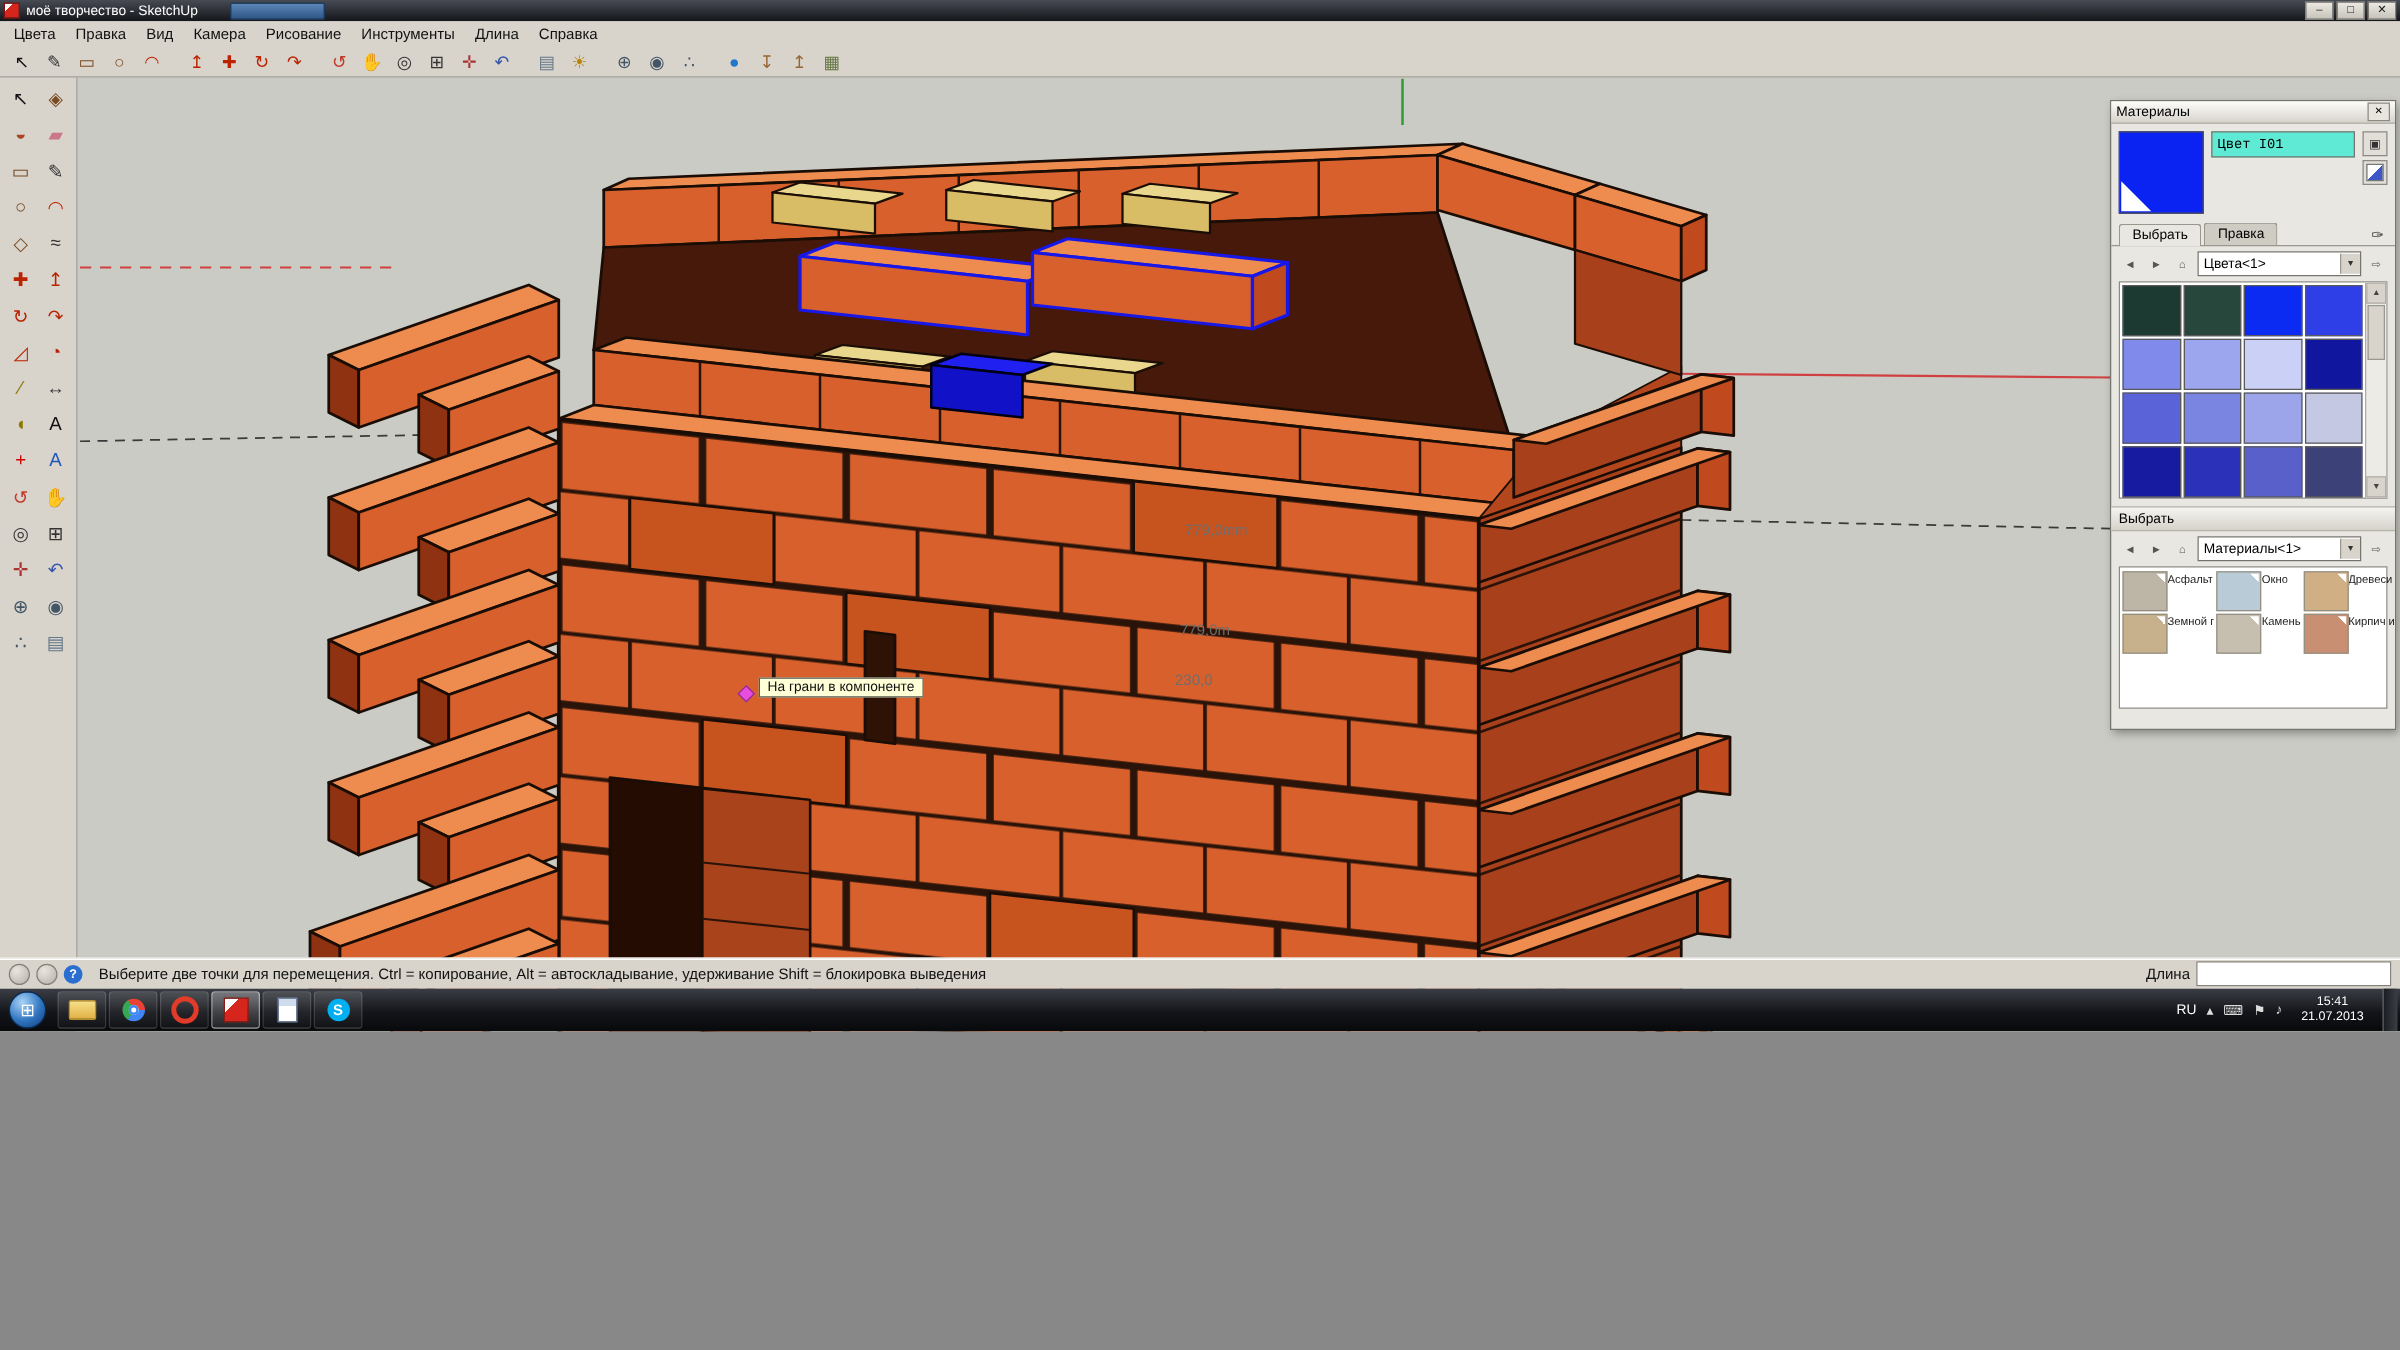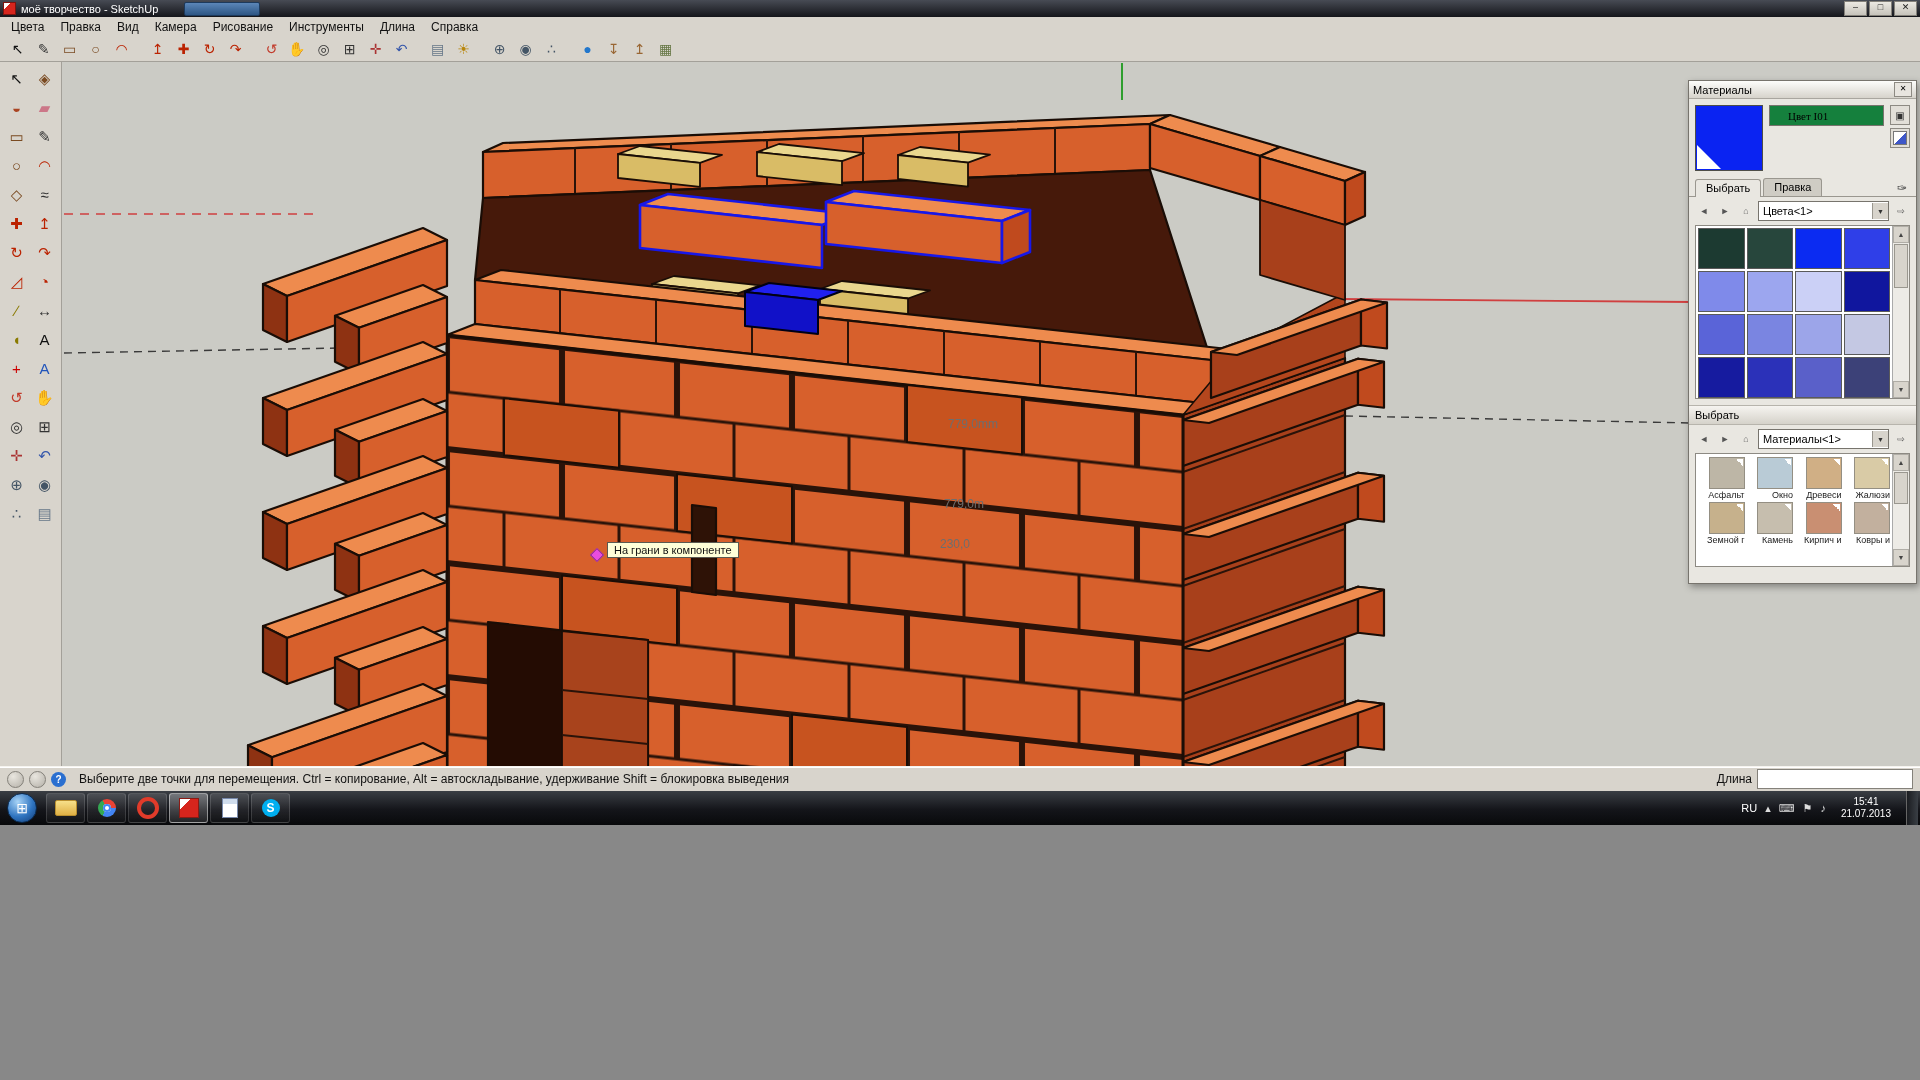--- a/index.html
+++ b/index.html
@@ -33,21 +33,21 @@
   .tooltip{position:absolute;left:546px;top:481px;background:#FFFFD8;border:1px solid #5a5a52;font-size:11px;padding:1px 6px;color:#111;white-space:nowrap}
   .diamond{position:absolute;left:531px;top:489px;width:8px;height:8px;background:#E94DE0;border:1px solid #8d2a88;transform:rotate(45deg)}
 
   
   .materials{position:absolute;top:80px;right:3px;width:227px;height:502px;background:#E9E7E1;border:1px solid #77746d;box-shadow:2px 3px 7px rgba(0,0,0,.35);z-index:20;font-size:11px;overflow:hidden}
   .mp-title{height:17px;background:linear-gradient(#fdfdfb,#d6d3cb);border-bottom:1px solid #a9a69f;display:flex;align-items:center;padding:0 4px}
   .mp-close{margin-left:auto;width:16px;height:13px;border:1px solid #8d8a83;background:#e8e5df;text-align:center;line-height:12px;font-size:8px}
   .mp-top{display:flex;padding:6px 6px 4px;gap:6px;align-items:flex-start}
   .mp-preview{width:66px;height:64px;background:#0A23F2;border:1px solid #4e4e48;position:relative}
   .mp-preview::after{content:"";position:absolute;left:1px;bottom:1px;width:0;height:0;border-bottom:24px solid #fff;border-right:24px solid transparent}
-  .mp-name{flex:1;height:19px;border:1px solid #77746d;background:#15803d;font-family:Liberation Serif, serif;font-size:11px;padding:0 18px;min-width:0}
+  .mp-name{flex:1;height:19px;border:1px solid #77746d;background:#5eead4;font-family:Liberation Mono, monospace;font-size:11px;padding:0 4px;min-width:0}
   .mp-sidebtns{display:flex;flex-direction:column;gap:3px}
   .mp-sbtn{width:18px;height:18px;border:1px solid #8d8a83;background:#E2DFD8;display:flex;align-items:center;justify-content:center;font-size:10px;color:#333}
   .halfswatch{width:12px;height:12px;background:linear-gradient(135deg,#fff 50%,#3e57c8 50%);border:1px solid #777;display:block}
   .mp-tabs{display:flex;align-items:flex-end;padding:0 6px;height:21px;border-bottom:1px solid #9a978f;position:relative}
   .tab{padding:2px 10px 3px;border:1px solid #9a978f;border-bottom:none;background:#CFCCC4;margin-right:2px;border-radius:3px 3px 0 0}
   .tab.active{background:#E9E7E1;position:relative;top:1px}
   .dropper{margin-left:auto;width:16px;height:16px;display:flex;align-items:center;justify-content:center;color:#444;font-size:12px}
   .mp-nav{display:flex;align-items:center;gap:3px;padding:4px 6px}
   .nav-btn{width:16px;height:16px;display:flex;align-items:center;justify-content:center;font-size:9px;color:#555;border:1px solid transparent}
   .mp-select{flex:1;height:18px;border:1px solid #77746d;background:#fff;display:flex;align-items:center;padding:0 0 0 4px;min-width:0}
@@ -56,21 +56,21 @@
   .mp-swatches{margin:0 6px;border:1px solid #8d8a83;background:#fff;height:172px;display:flex}
   .sw-grid{flex:1;display:grid;grid-template-columns:repeat(4,1fr);gap:2px;padding:2px;align-content:start}
   .swatch{height:39px;border:1px solid #5a5a5a}
   .sw-scroll{width:16px;border-left:1px solid #aaa;background:#EDEBE6;display:flex;flex-direction:column}
   .sbx{height:15px;font-size:7px;text-align:center;line-height:15px;border:1px solid #b0ada6;background:#D8D4CC;color:#444}
   .sb-thumb{margin:1px;height:42px;background:#D8D4CC;border:1px solid #9a978f}
   .sb-fill{flex:1}
   .mp-subheader{margin-top:6px;background:linear-gradient(#f6f4f0,#d5d2ca);border-top:1px solid #b7b4ac;border-bottom:1px solid #b7b4ac;padding:3px 6px}
   .mp-mats{margin:0 6px 6px;border:1px solid #8d8a83;background:#fff;height:112px;display:flex}
   .mat-grid{flex:1;display:grid;grid-template-columns:repeat(4,1fr);padding:3px 2px;gap:2px;align-content:start}
-  .mat{display:flex;flex-direction:column;align-items:flex-end}
+  .mat{display:flex;align-items:flex-start}
   .mat-thumb{width:34px;height:30px;border:1px solid #948f83;position:relative}
   .mat-thumb::after{content:"";position:absolute;right:1px;top:1px;width:7px;height:7px;background:linear-gradient(225deg,#fff 50%,transparent 50%)}
   .mat-label{font-size:9px;max-width:44px;overflow:hidden;white-space:nowrap;color:#222;margin-top:1px}
 
   
   .statusbar{position:absolute;left:0;right:0;bottom:34px;height:24px;background:#D8D4CC;border-top:1px solid #f6f4ef;box-shadow:inset 0 1px 0 #fff;display:flex;align-items:center;padding:0 7px;font-size:12px;color:#111;gap:5px;z-index:30}
   .sb-circle{width:15px;height:15px;border-radius:50%;background:radial-gradient(circle at 35% 30%,#e9e6df,#b4b0a8);border:1px solid #84817a}
   .sb-help{width:15px;height:15px;border-radius:50%;background:#2a6fd0;color:#fff;font-size:10px;text-align:center;line-height:15px;font-weight:bold}
   .sb-text{margin-left:8px;white-space:nowrap}
   .sb-spacer{flex:1}

